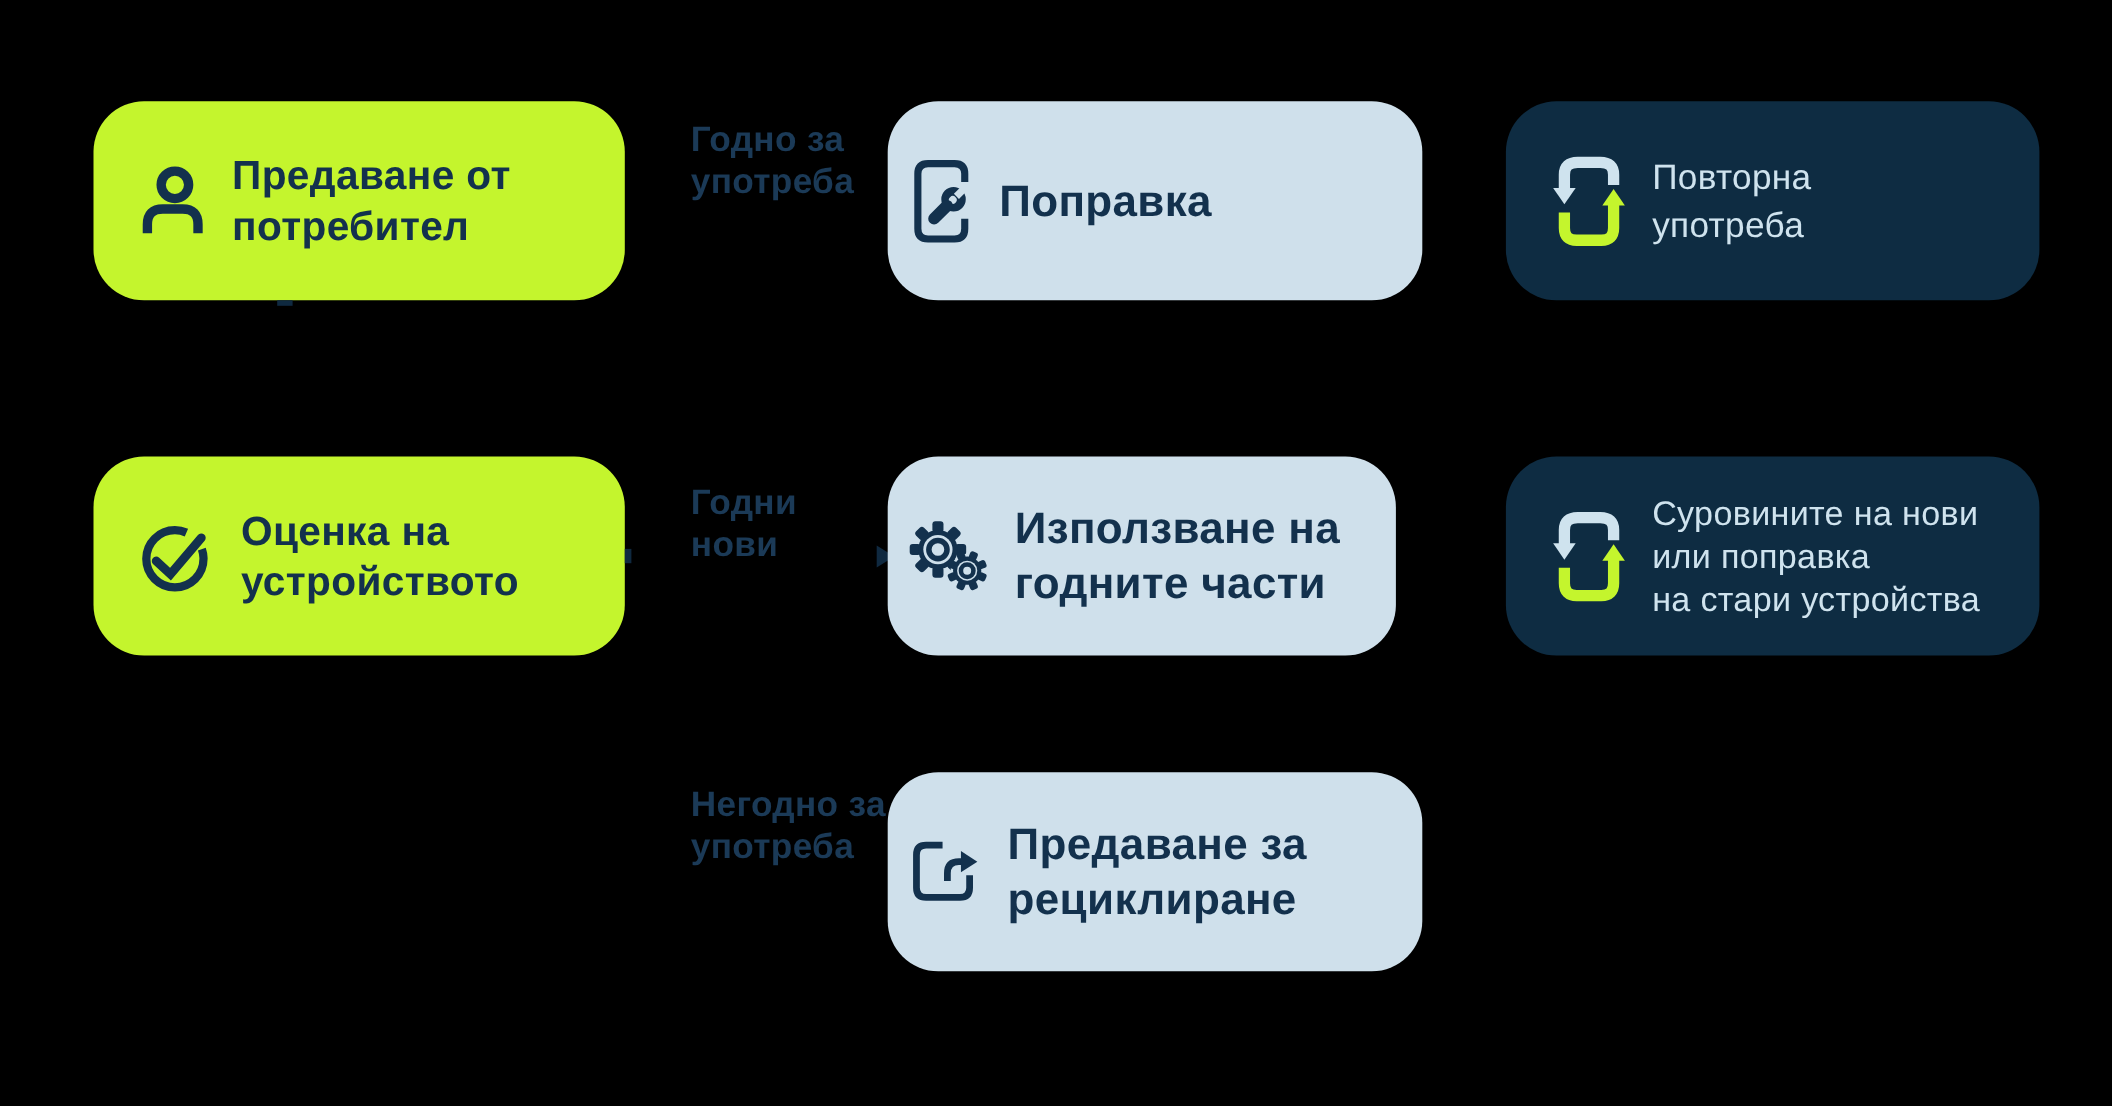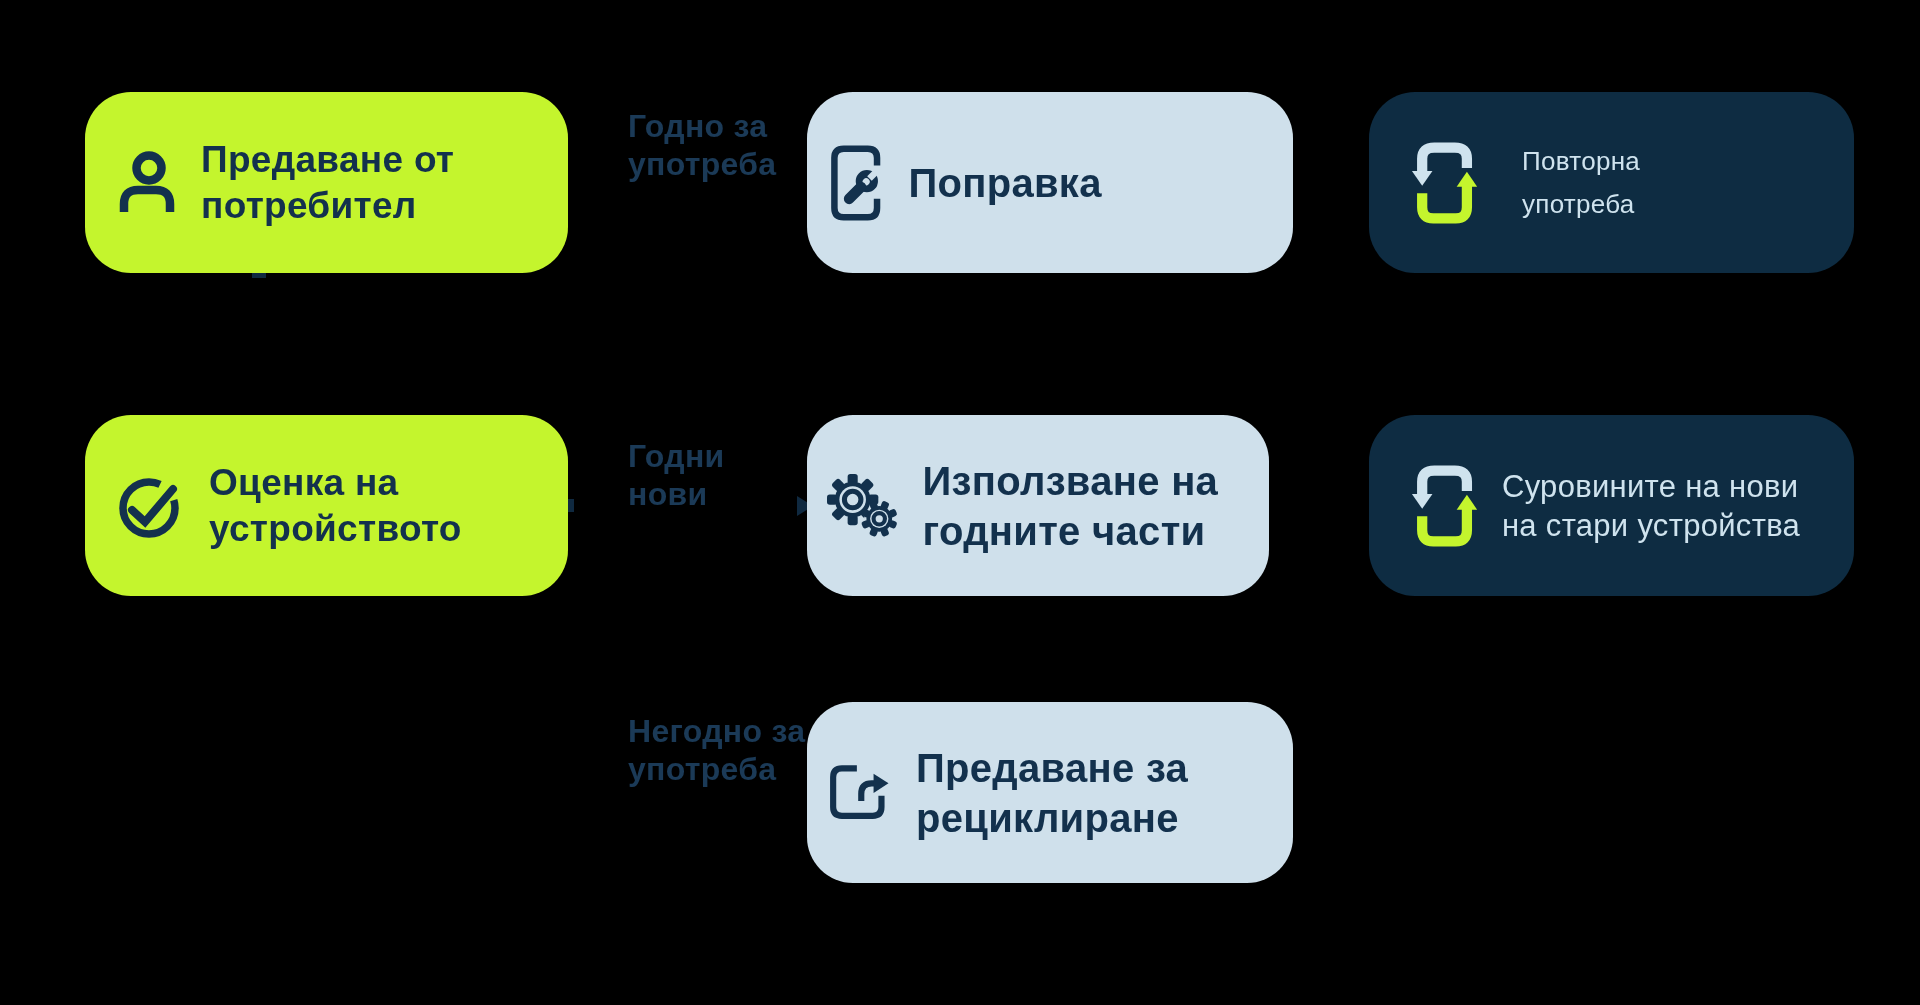--- a/index.html
+++ b/index.html
@@ -9,34 +9,34 @@
   }
   .card{
     position:absolute;display:flex;align-items:center;
     border-radius:46px;box-sizing:border-box;
   }
   .card .icon{flex:0 0 auto;display:flex;align-items:center;justify-content:center;}
   .card .txt{display:flex;flex-direction:column;}
   .card .line{display:block;white-space:nowrap;}
 
   
-  .green{left:85px;width:483px;height:181px;background:#c4f52d;color:#13314d;padding-left:34px;}
+  .green{left:85px;width:483px;height:181px;background:#c4f52d;color:#13314d;padding-left:44px;}
   .blue {left:807px;width:486px;height:181px;background:#cfe0eb;color:#13314d;padding-left:20px;}
   .navy {left:1369px;width:485px;height:181px;background:#0e2c42;color:#cfe3ee;padding-left:42px;}
   .row1{top:92px}.row2{top:415px}.row3{top:702px}
   .b2{width:462px}
 
   .green .icon{margin-right:26px;}
   .blue .icon{margin-right:24px;}
   .navy .icon{margin-right:22px;}
 
   .green .txt{font-size:37px;line-height:46px;font-weight:600;letter-spacing:.3px;}
   .blue  .txt{font-size:40px;line-height:50px;font-weight:600;letter-spacing:.3px;}
   .navy  .txt{font-size:31px;line-height:39px;font-weight:400;letter-spacing:.3px;}
-  .n1 .txt{font-size:26px;line-height:43px;margin-left:20px;}
+  .n1 .txt{font-size:32px;line-height:43px;}
 
   .branch-label{
     position:absolute;left:628px;color:#1b3a57;
     font-size:32px;line-height:38px;font-weight:700;letter-spacing:.3px;
   }
   .branch-label .line{display:block;white-space:nowrap;}
   .l1{top:107px}.l2{top:437px}.l3{top:712px}
 
   svg{display:block;overflow:visible;}
   .remnant{position:absolute;}
@@ -185,18 +185,19 @@
     <span class="icon">
       <svg height="82" viewBox="0 0 74 88" xmlns="http://www.w3.org/2000/svg">
         <path d="M12 34 V18 Q12 6 25 6 H47 Q60 6 60 18 V28" fill="none" stroke="#cfe3ee" stroke-width="11"></path>
         <polygon points="1,31 23,31 12,47" fill="#cfe3ee"></polygon>
         <path d="M60 47 V70 Q60 82 48 82 H24 Q12 82 12 70 V55" fill="none" stroke="#c4f52d" stroke-width="11"></path>
         <polygon points="49,48 71,48 60,32" fill="#c4f52d"></polygon>
       </svg>
     </span>
     <span class="txt">
       <span class="line">Суровините на нови</span>
+      <span class="line">или поправка</span>
       <span class="line">на стари устройства</span>
     </span>
   </div>
 
 
 </div>
 
 </body></html>

